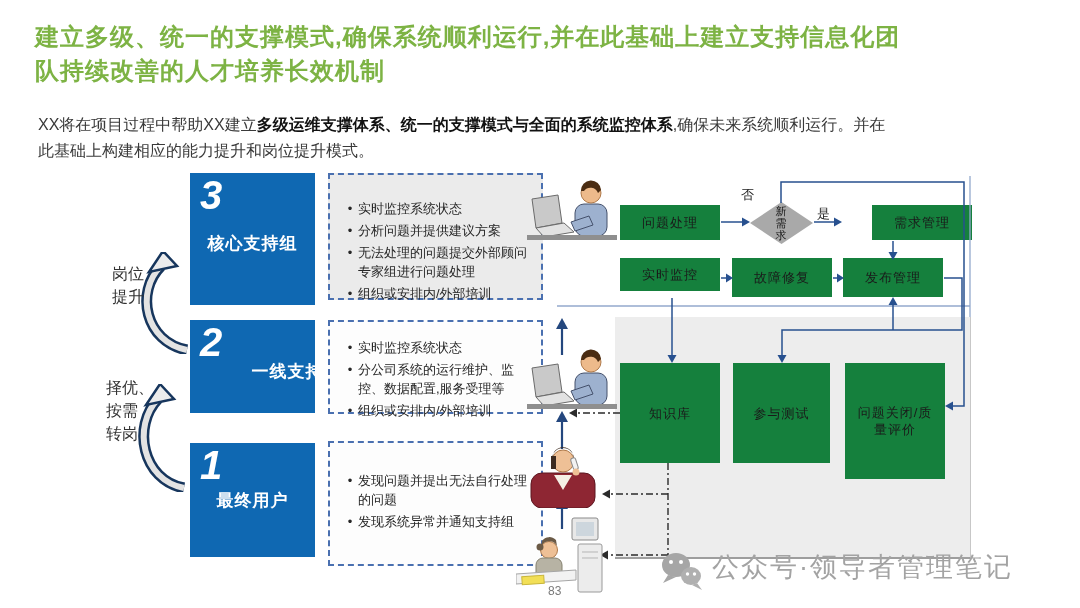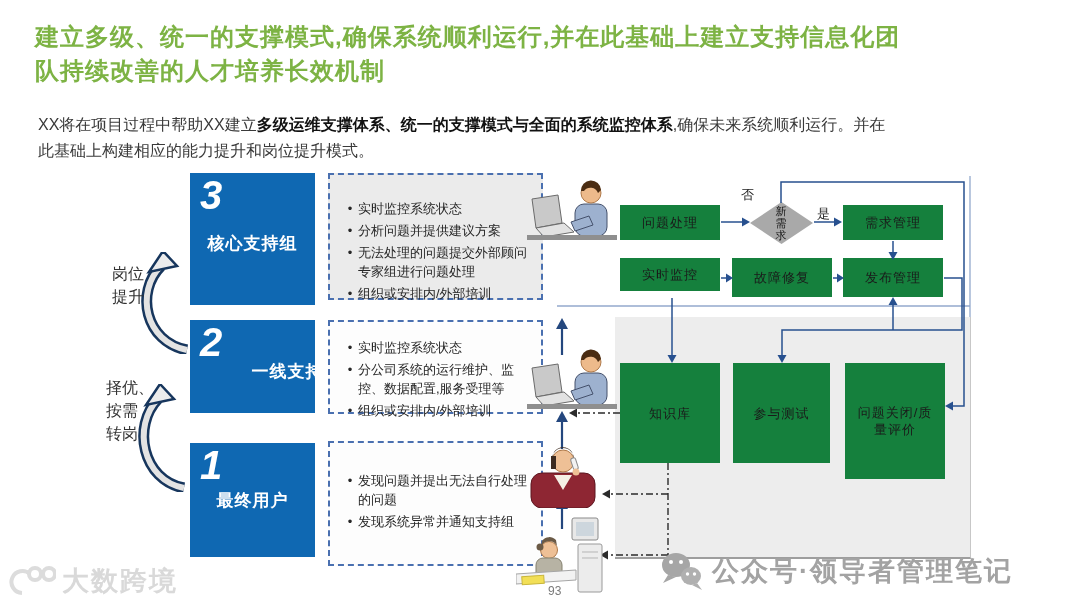--- a/index.html
+++ b/index.html
@@ -126,21 +126,21 @@
         <span class="dot">•</span>
         <span>发现问题并提出无法自行处理的问题</span>
       </div>
     <div class="bullet">
         <span class="dot">•</span>
         <span>发现系统异常并通知支持组</span>
       </div>
   </div>
 
   <div class="abs gbox" style="left:620px;top:205px;width:100px;height:35px;">问题处理</div>
-  <div class="abs gbox" style="left:843px;top:205px;width:100px;height:35px;">需求管理</div>
+  <div class="abs gbox" style="left:872px;top:205px;width:100px;height:35px;">需求管理</div>
   <div class="abs gbox" style="left:620px;top:258px;width:100px;height:33px;">实时监控</div>
   <div class="abs gbox" style="left:732px;top:258px;width:100px;height:39px;">故障修复</div>
   <div class="abs gbox" style="left:843px;top:258px;width:100px;height:39px;">发布管理</div>
   <div class="abs diamond"></div>
   <div class="abs dtext">新需求</div>
   <div class="abs yn" style="left:741px;top:186px;">否</div>
   <div class="abs yn" style="left:817px;top:205px;">是</div>
   <div class="abs gbox" style="left:620px;top:363px;width:100px;height:100px;">知识库</div>
   <div class="abs gbox" style="left:733px;top:363px;width:97px;height:100px;">参与测试</div>
   <div class="abs gbox" style="left:845px;top:363px;width:100px;height:116px;padding:0 8px;box-sizing:border-box;">问题关闭/质量评价</div>
@@ -241,30 +241,22 @@
       <line x1="66" y1="46" x2="82" y2="46" stroke="#B5B5B5"></line>
       <circle cx="33" cy="38" r="8.5" fill="#EEC096" stroke="#B07A4A"></circle>
       <path d="M25,36 a8.5,8.5 0 0 1 16,-2 l-1,-6 a9,9 0 0 0 -14,1 z" fill="#6B5A46"></path>
       <circle cx="24" cy="35" r="3.5" fill="#6B5A46"></circle>
       <rect x="20" y="46" width="26" height="22" rx="7" fill="#B7B3A4" stroke="#85816f"></rect>
       <polygon points="0,62 60,58 60,68 0,72" fill="#F2F2F2" stroke="#A5A5A5"></polygon>
       <rect x="6" y="64" width="22" height="8" transform="rotate(-4 17 68)" fill="#F2DF56" stroke="#C9B63A"></rect>
     </svg>
   </div>
 
-  <div class="abs" style="left:8px;top:562px;display:flex;align-items:center;gap:6px;">
-    <svg width="48" height="38" viewBox="0 0 48 38">
-      <path d="M14,31 a11,11 0 1 1 8,-19" fill="none" stroke="#DCDCDC" stroke-width="4"></path>
-      <circle cx="27" cy="12" r="6" fill="none" stroke="#DCDCDC" stroke-width="4"></circle>
-      <circle cx="41" cy="12" r="6" fill="none" stroke="#DCDCDC" stroke-width="4"></circle>
-    </svg>
-    <span class="logotext">大数跨境</span>
-  </div>
-  <div class="abs pagenum">93</div>
-  <div class="abs" style="left:660px;top:549px;display:flex;align-items:center;gap:8px;font-weight:bold;">
+  <div class="abs pagenum">83</div>
+  <div class="abs" style="left:660px;top:549px;display:flex;gap:8px;">
     <svg width="44" height="44" viewBox="0 0 44 44">
       <ellipse cx="16" cy="16" rx="14" ry="12" fill="#A6A6A6"></ellipse>
       <polygon points="8,26 3,34 16,28" fill="#A6A6A6"></polygon>
       <circle cx="11" cy="13" r="2" fill="#fff"></circle>
         <circle cx="21" cy="13" r="2" fill="#fff"></circle>
       <ellipse cx="31" cy="27" rx="10" ry="9" fill="#B0B0B0"></ellipse>
       <polygon points="37,34 42,41 32,36" fill="#B0B0B0"></polygon>
       <circle cx="27.5" cy="25" r="1.7" fill="#fff"></circle>
         <circle cx="34.5" cy="25" r="1.7" fill="#fff"></circle>
     </svg>

